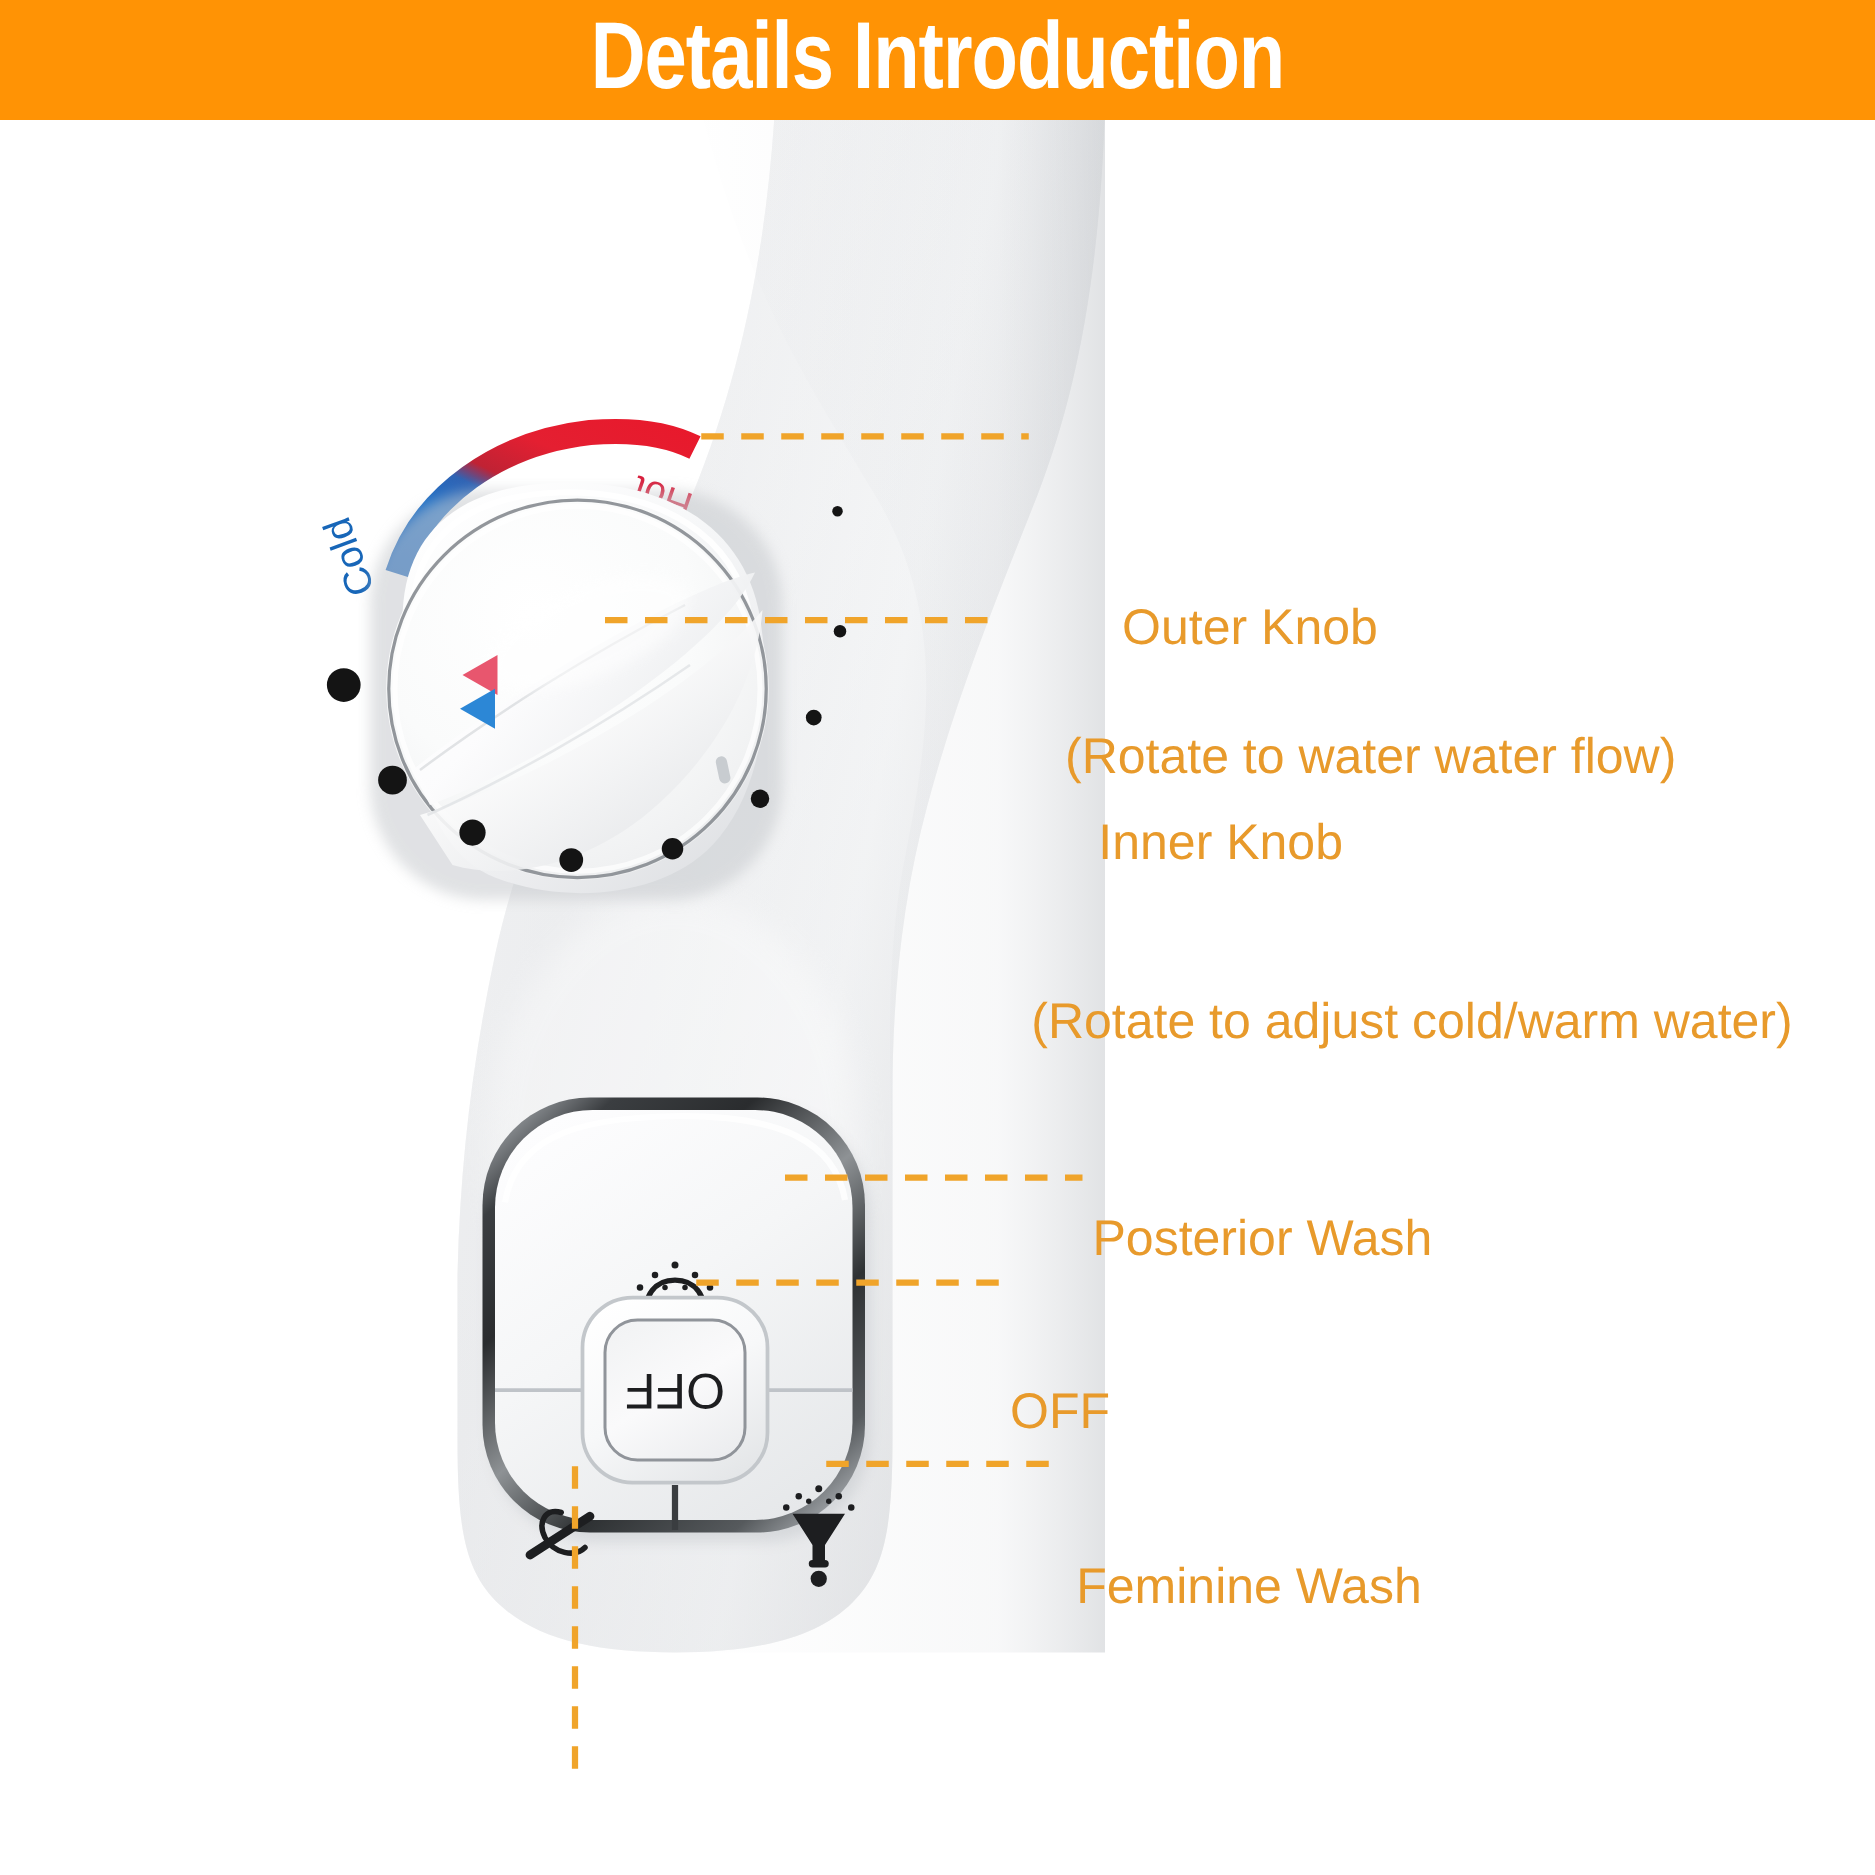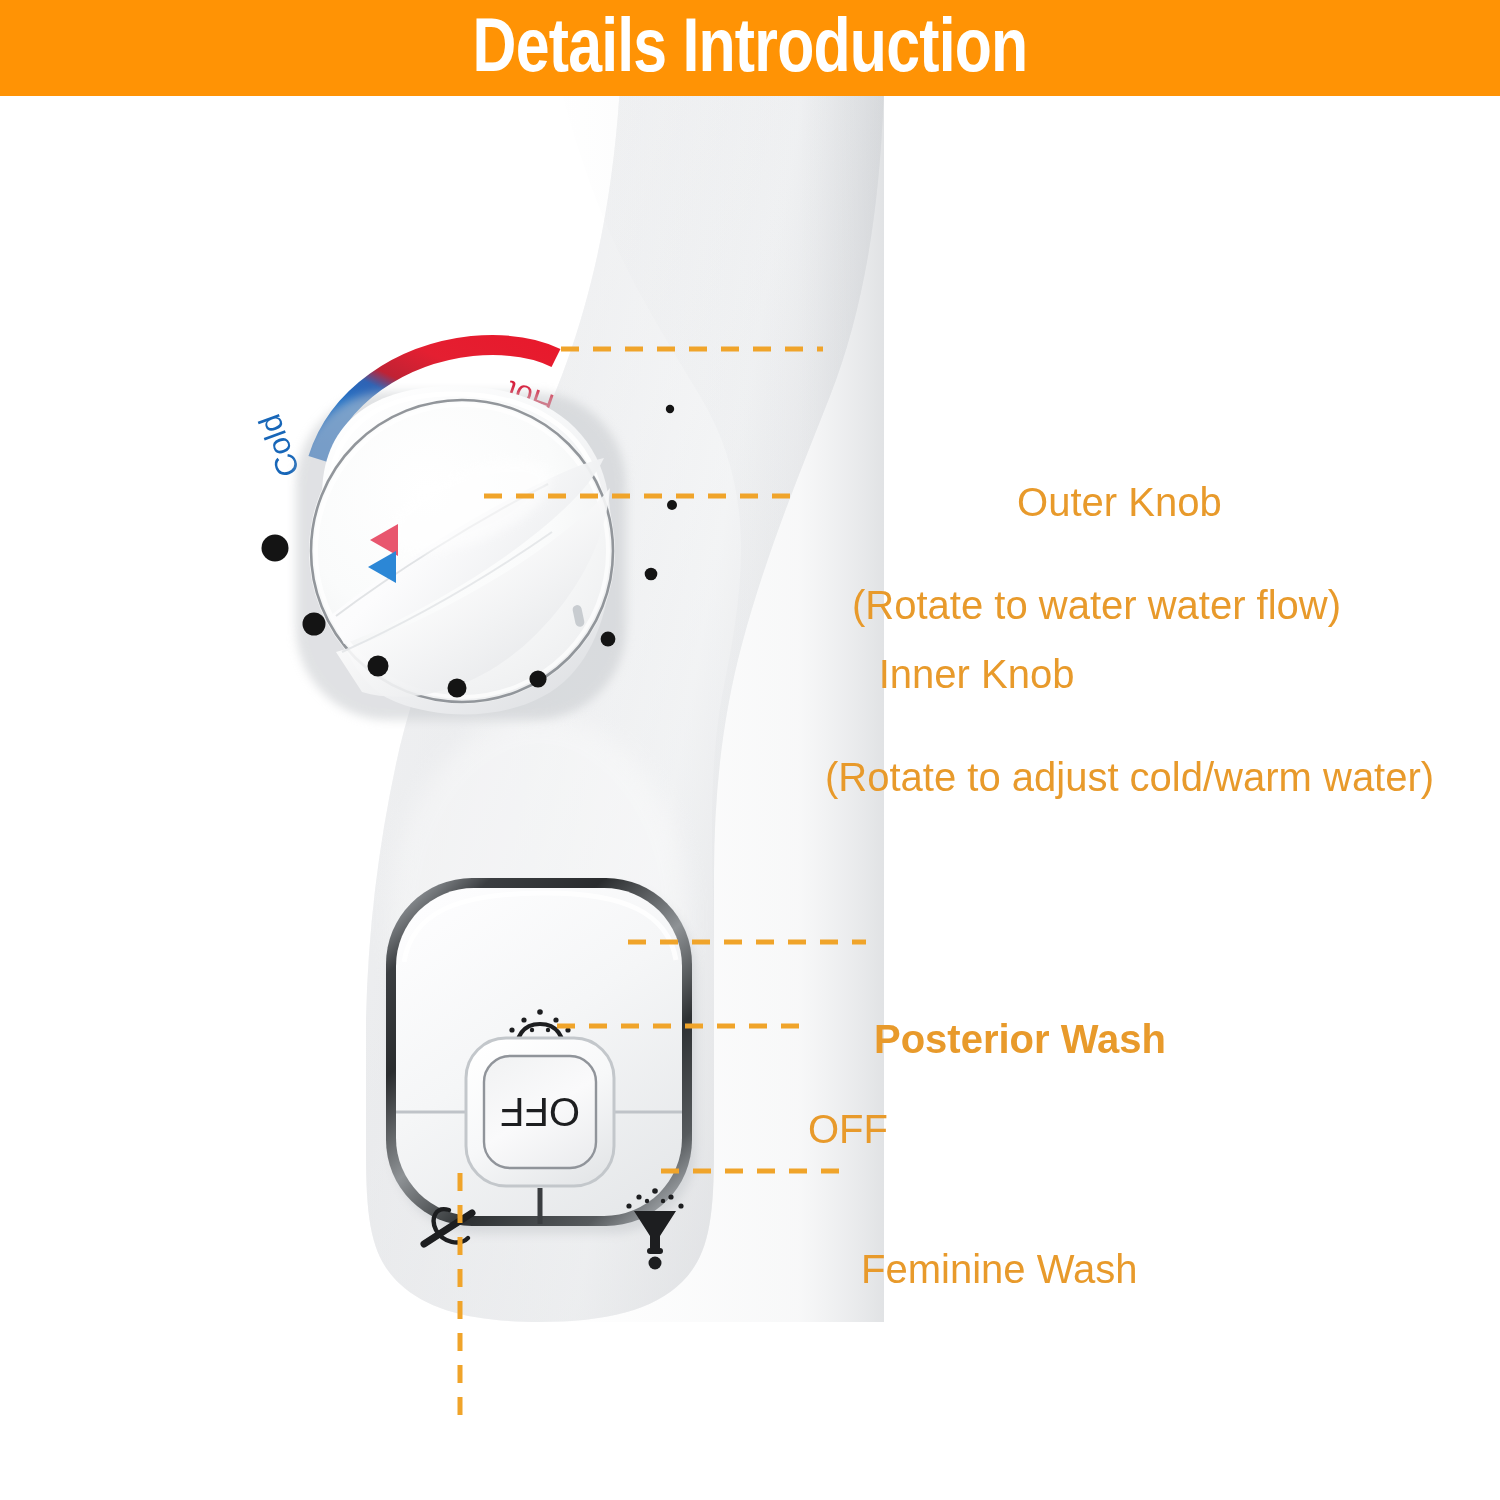--- a/index.html
+++ b/index.html
@@ -40,27 +40,27 @@
   
   .callout{
     position:absolute;
     color:#E89A2B;
     font-family:"Liberation Sans", sans-serif;
     font-size:40px;
     line-height:1.28;
     white-space:pre;
     letter-spacing:0px;
   }
-  .callout.c-outer{left:831px;top:330px;text-align:center;}
+  .callout.c-outer{left:831px;top:330px;}
   .callout.c-inner{left:812px;top:502px;}
-  .callout.c-post{left:874px;top:918px;font-weight:bold;}
+  .callout.c-post{left:874px;top:870px;}
   .callout.c-off{left:808px;top:1008px;}
   .callout.c-fem{left:861px;top:1148px;}
   .callout .ln2{display:block;padding-left:21px;}
-  .callout.c-inner .ln2{padding-left:13px;}
+  .callout.c-inner .ln2{padding-left:13px;margin-top:40px;}
 </style>
 </head>
 <body>
 
 <div id="stage">
 
   <div class="banner">
     <div class="banner-title">Details Introduction</div>
   </div>
 

